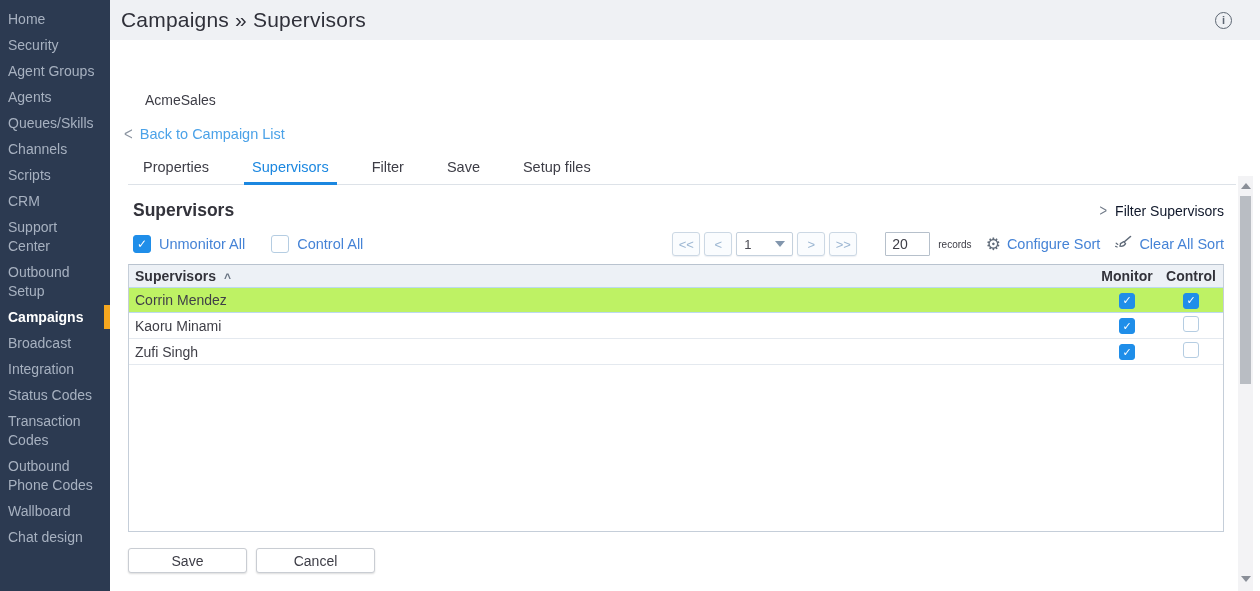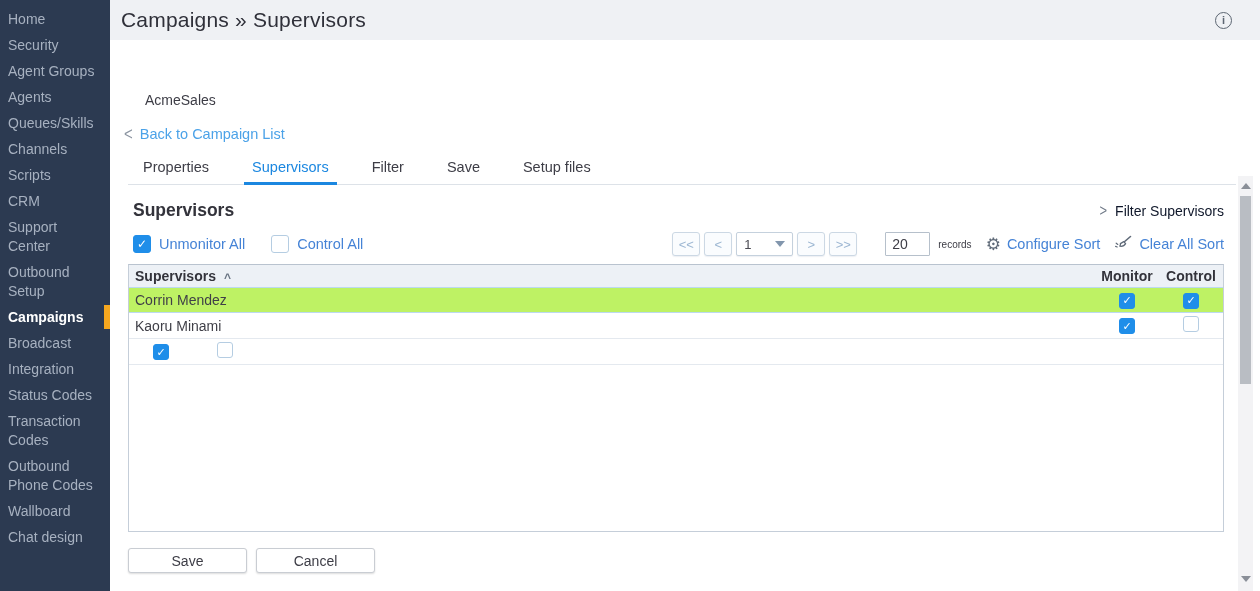--- a/index.html
+++ b/index.html
@@ -209,20 +209,21 @@
         <div class="col-name">Corrin Mendez</div>
         <div class="col-check"><span class="cb row-cb checked"></span></div>
         <div class="col-check"><span class="cb row-cb checked"></span></div>
       </div>
       <div class="grid-row">
         <div class="col-name">Kaoru Minami</div>
         <div class="col-check"><span class="cb row-cb checked"></span></div>
         <div class="col-check"><span class="cb row-cb"></span></div>
       </div>
       <div class="grid-row">
+        <div class="col-name">Zufi Singh</div>
         <div class="col-check"><span class="cb row-cb checked"></span></div>
         <div class="col-check"><span class="cb row-cb"></span></div>
       </div>
 
       <div class="grid-filler"></div>
     </div>
 
     <div class="btn-row">
       <button class="btn">Save</button>
       <button class="btn">Cancel</button>

